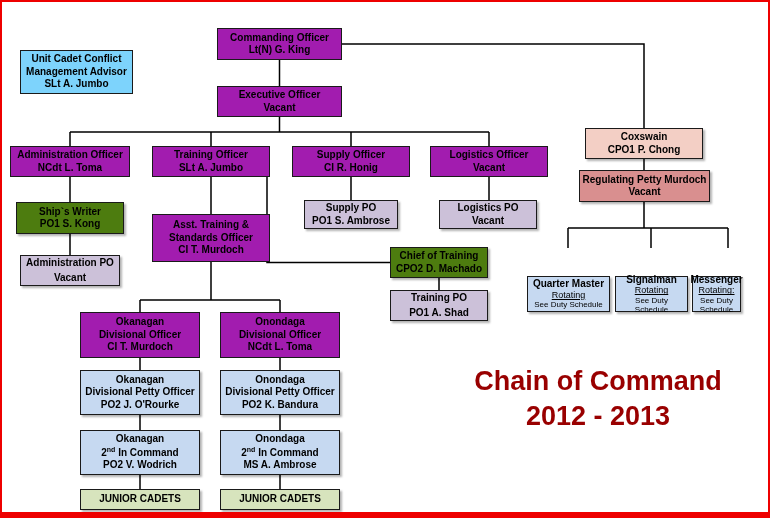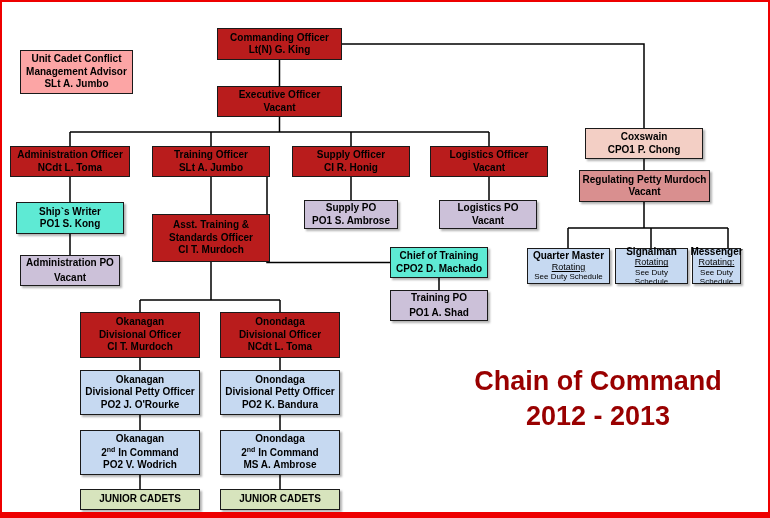--- a/index.html
+++ b/index.html
@@ -3,32 +3,32 @@
 <meta charset="utf-8">
 <style>
   html,body{margin:0;padding:0;background:#fff;}
   #canvas{
     position:relative;width:770px;height:518px;box-sizing:border-box;
     background:#fff;border:2px solid #ee0000;border-bottom-width:6px;
     font-family:"Liberation Sans",sans-serif;color:#000;overflow:hidden;
   }
   svg.connectors{position:absolute;left:0;top:0;}
   .box{
-    position:absolute;box-sizing:border-box;background:#b91c1c;border:1px solid #1a1a1a;
+    position:absolute;box-sizing:border-box;background:#a21caf;border:1px solid #1a1a1a;
     display:flex;flex-direction:column;justify-content:center;align-items:center;
     text-align:center;font-size:10px;line-height:1.25;padding:1px 2px;
   }
   .box .t{font-weight:700;}
   .box .n{font-weight:700;}
   .box .m{font-weight:400;font-size:9px;text-decoration:underline;}
   .box .s{font-weight:400;font-size:8px;}
-  .small-box{line-height:1.15;}
-  .c-yellow{background:#fca5a5;}
+  .small-box{line-height:1.15;margin-top:28px;}
+  .c-yellow{background:#7dd3fc;}
   .c-peach{background:#f3cfc5;box-shadow:1.5px 1.5px 2px rgba(0,0,0,.3);}
-  .c-rose{background:#5eead4;box-shadow:1.5px 1.5px 2px rgba(0,0,0,.3);}
+  .c-rose{background:#4d7c0f;box-shadow:1.5px 1.5px 2px rgba(0,0,0,.3);}
   .c-rose-d{background:#d98f8f;box-shadow:1.5px 1.5px 2px rgba(0,0,0,.3);}
   .c-purple{background:#ccc1d9;box-shadow:1.5px 1.5px 2px rgba(0,0,0,.3);justify-content:space-between;}
   .c-blue{background:#c6d9f1;box-shadow:1.5px 1.5px 2px rgba(0,0,0,.3);}
   .c-green{background:#d7e4bd;box-shadow:1.5px 1.5px 2px rgba(0,0,0,.3);}
   #title{
     position:absolute;left:468px;top:362px;width:256px;text-align:center;
     font-size:27px;font-weight:700;color:#990000;line-height:1.28;
   }
   sup{font-size:7px;}
 </style>

